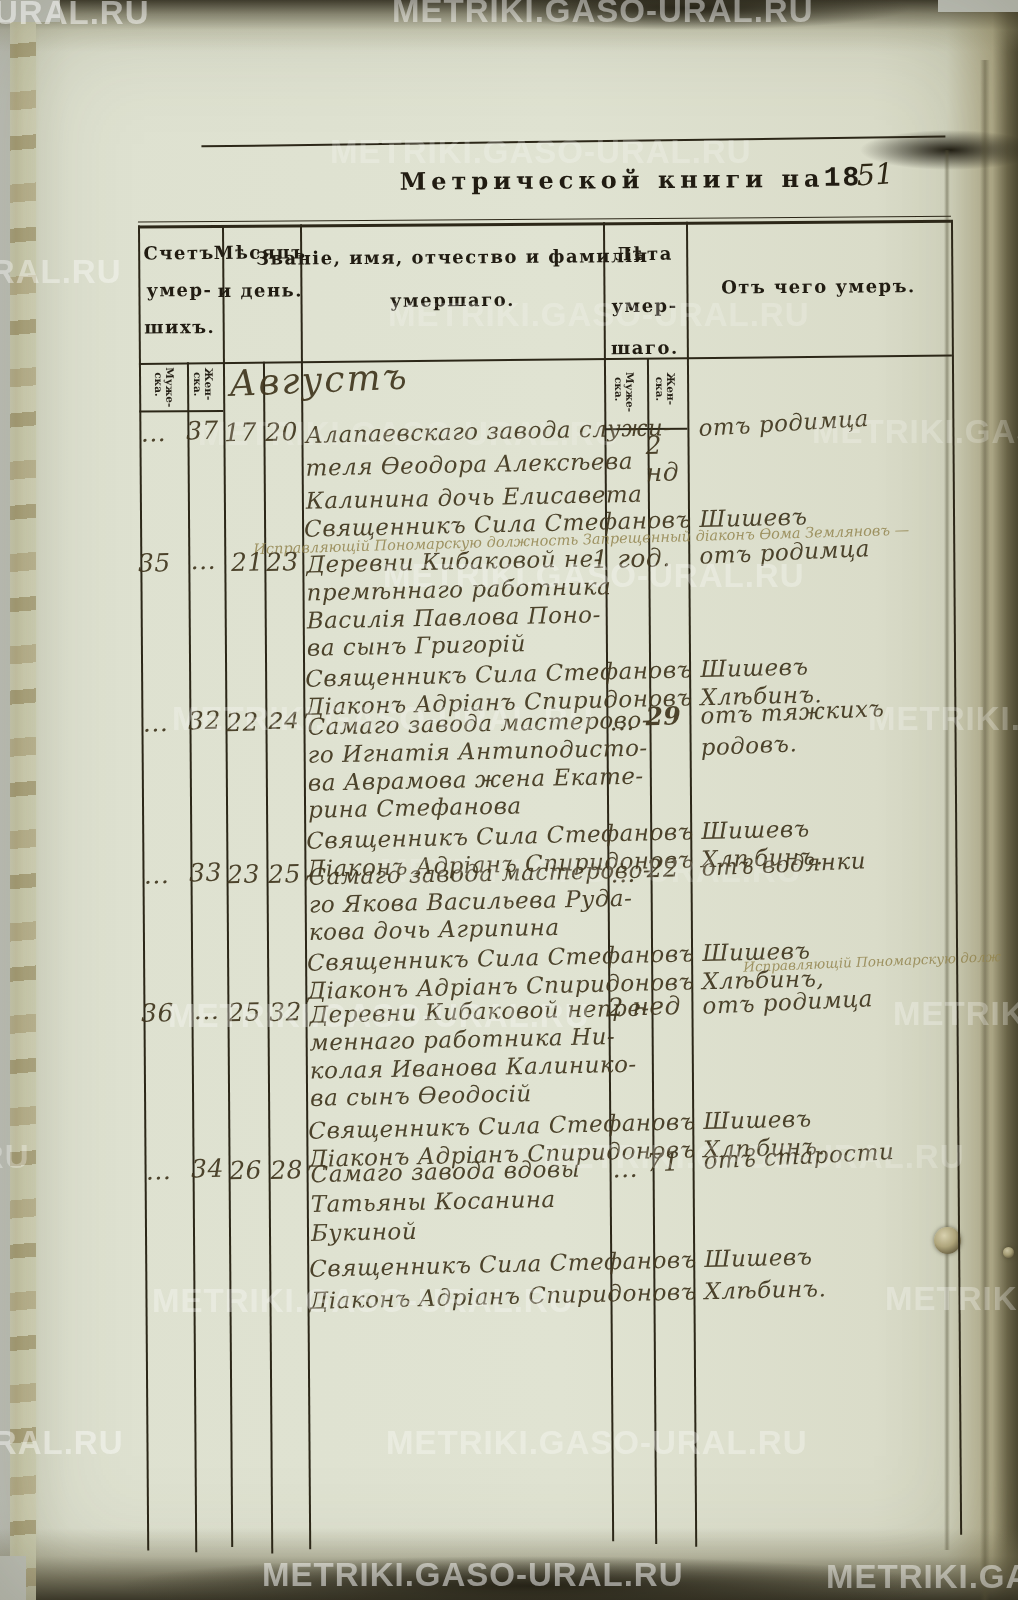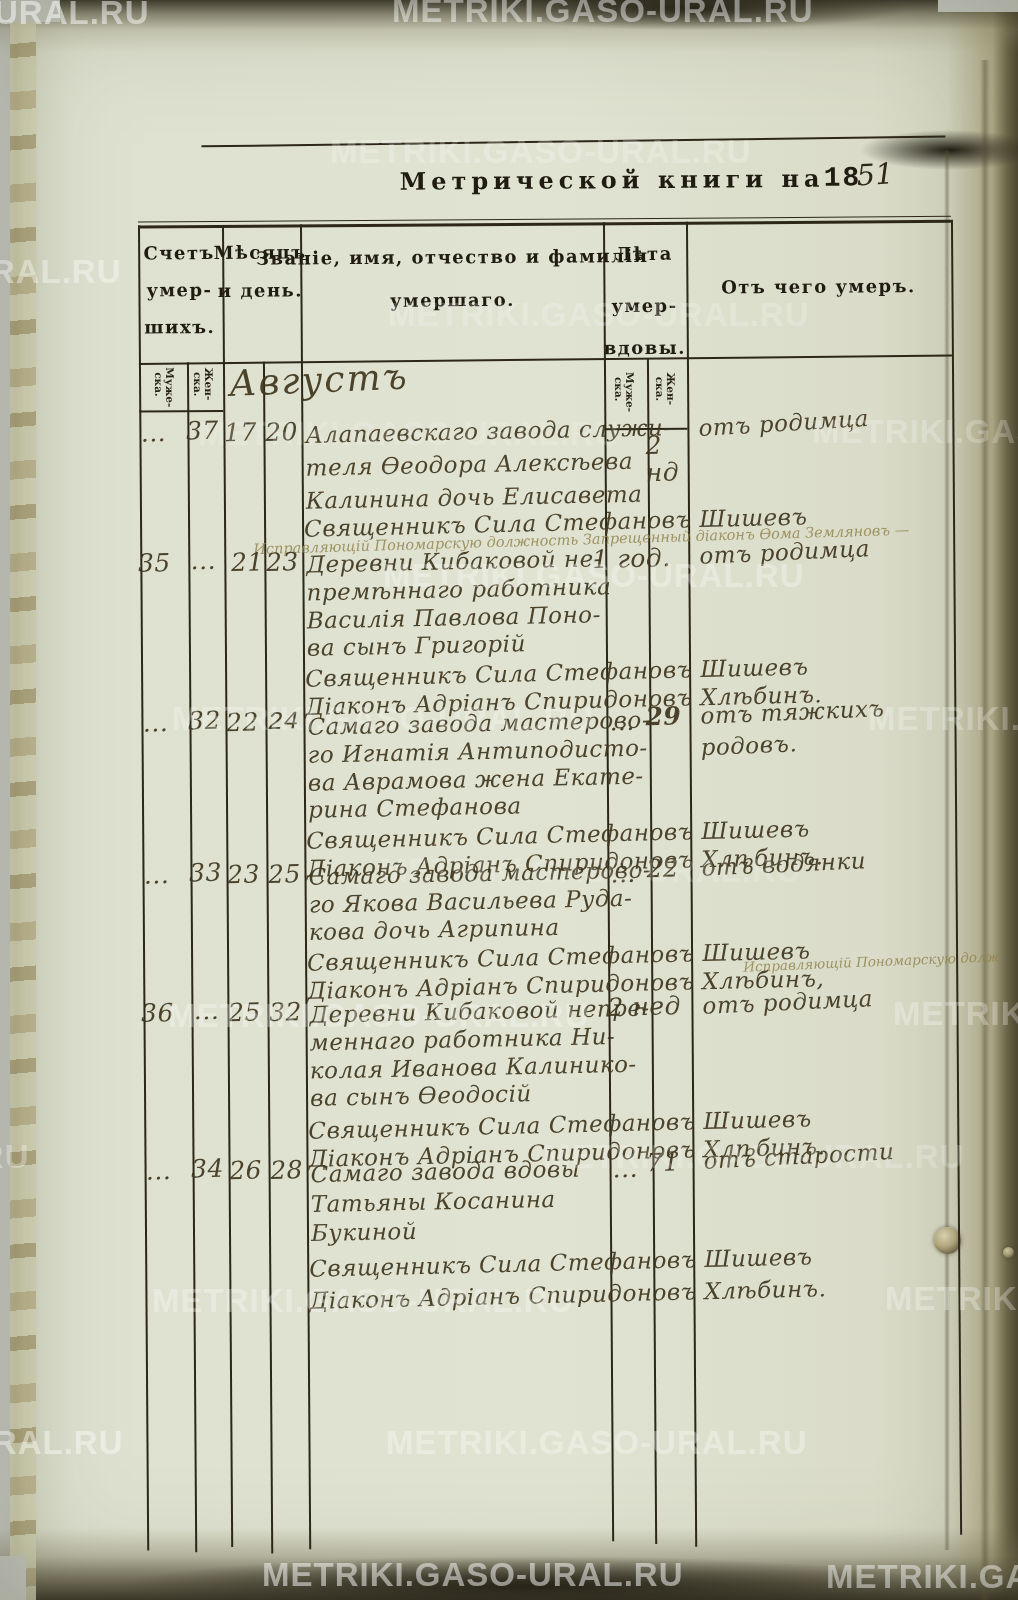--- a/index.html
+++ b/index.html
@@ -80,21 +80,21 @@
       <div class="yearhand" style="left: 861px; top: 160px; transform: rotate(-3deg);">51</div>
       <div class="pr ph center" style="left: 183px; top: 240px;">Счетъ</div>
       <div class="pr ph center" style="left: 183px; top: 277px;">умер-</div>
       <div class="pr ph center" style="left: 183px; top: 314px;">шихъ.</div>
       <div class="pr ph center" style="left: 264px; top: 240px;">Мѣсяцъ</div>
       <div class="pr ph center" style="left: 264px; top: 278px;">и день.</div>
       <div class="pr ph center" style="left: 456px; top: 246px;">Званіе, имя, отчество и фамилія</div>
       <div class="pr ph center" style="left: 456px; top: 289px;">умершаго.</div>
       <div class="pr ph center" style="left: 648px; top: 244px;">Лѣта</div>
       <div class="pr ph center" style="left: 648px; top: 296px;">умер-</div>
-      <div class="pr ph center" style="left: 648px; top: 338px;">вдовы.</div>
+      <div class="pr ph center" style="left: 648px; top: 338px;">шаго.</div>
       <div class="pr ph center" style="left: 822px; top: 278px;">Отъ чего умеръ.</div>
       <div class="rot" style="left: 150px; top: 371px; width: 34px;">
         <span>Муже-</span>
         <span>ска.</span>
       </div>
       <div class="rot" style="left: 189px; top: 371px; width: 34px;">
         <span>Жен-</span>
         <span>ска.</span>
       </div>
       <div class="rot" style="left: 610px; top: 379px; width: 34px;">

